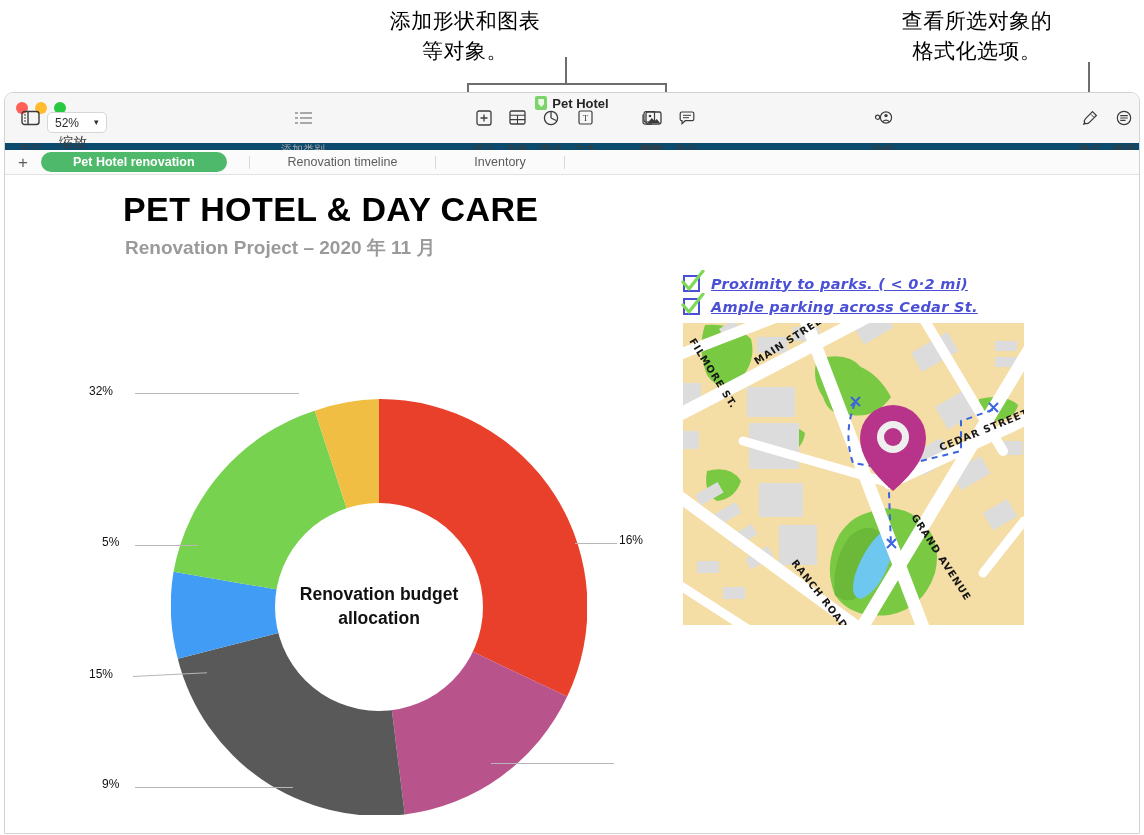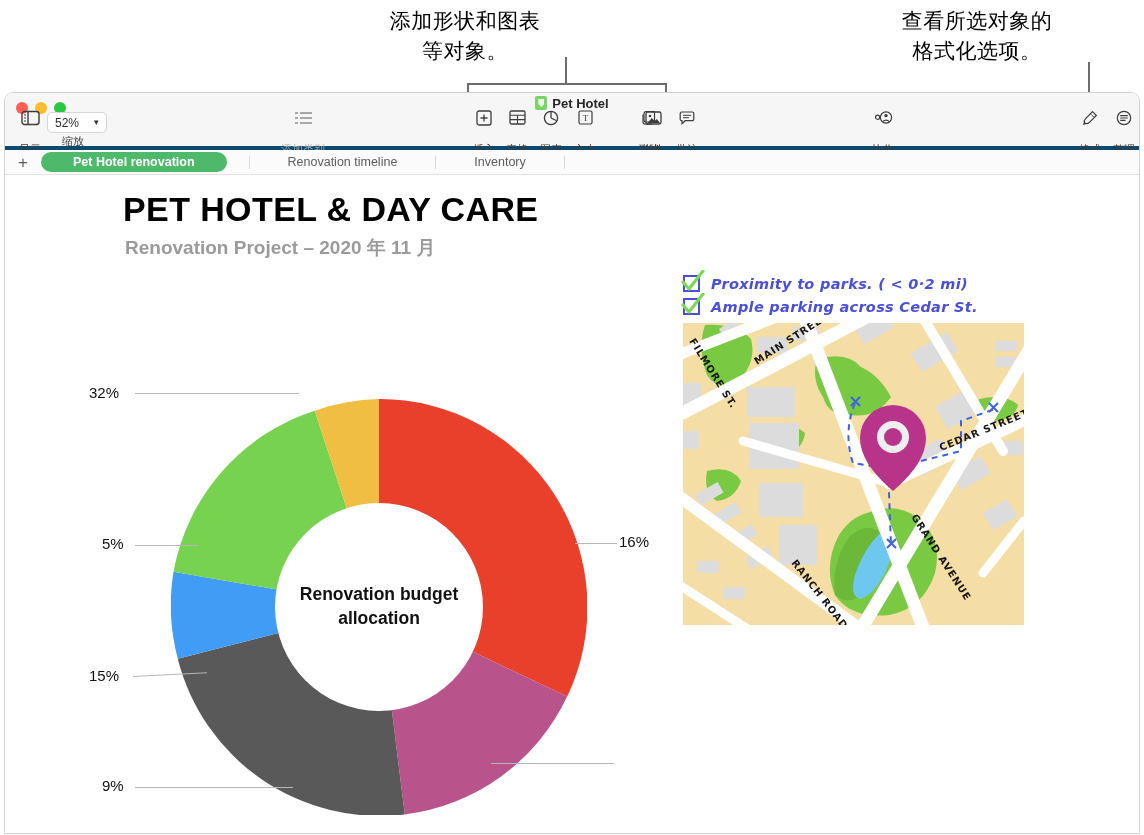--- a/index.html
+++ b/index.html
@@ -36,21 +36,21 @@
     border: 1px solid #d2d2d2;
     border-radius: 9px 9px 0 0;
     overflow: hidden;
   }
 
   
   #toolbar {
     position: relative;
     height: 57px;
     background: #f6f6f6;
-    border-bottom: 4px solid #0c4a6e;
+    border-bottom: 7px solid #0c4a6e;
   }
   .traffic { position: absolute; top: 9px; width: 12px; height: 12px; border-radius: 50%; }
   .tl-red    { left: 11px; background: #ff5f57; }
   .tl-yellow { left: 30px; background: #febc2e; }
   .tl-green  { left: 49px; background: #28c840; }
 
   .tbitem {
     position: absolute;
     top: 17px;
     width: 46px;
@@ -62,21 +62,21 @@
   .tbitem .lb { display: block; font-size: 11px; margin-top: 13px; color: #3c3c3c; }
   .tbitem.dim .gi, .tbitem.dim .lb { color: #a8a8a8; }
 
   #zoom-ctl {
     position: absolute; left: 42px; top: 19px;
     height: 21px; padding: 0 7px;
     border: 1px solid #d6d6d6; border-radius: 5px;
     background: #fff; font-size: 12px; color: #2d2d2d;
     display: flex; align-items: center; gap: 15px;
   }
-  #zoom-label { position: absolute; left: 42px; top: 41px; width: 52px; text-align: center; font-size: 11px; color: #3c3c3c; }
+  #zoom-label { position: absolute; left: 42px; top: 41px; width: 52px; text-align: center; font-size: 14px; color: #3c3c3c; }
 
   #doc-title {
     position: absolute; left: 0; right: 0; top: 3px;
     text-align: center; font-size: 13px; font-weight: bold; color: #262626;
   }
   #doc-title .docicon {
     display: inline-block; width: 12px; height: 14px; vertical-align: -2px;
     background: #7bd46a; border-radius: 2px; margin-right: 5px; position: relative;
   }
   #doc-title .docicon::after{
@@ -111,31 +111,31 @@
   #heading h2 { margin: 6px 0 0 2px; font-size: 19px; font-weight: bold; color: #9a9a9a; }
 
   #donut { position: absolute; left: 166px; top: 224px; width: 416px; height: 416px; }
   #donut-hole {
     position: absolute; left: 104px; top: 104px; width: 208px; height: 208px;
     border-radius: 50%; background: #fff;
     display: flex; align-items: center; justify-content: center;
     text-align: center; font-size: 17.5px; font-weight: bold; color: #111; line-height: 1.35;
   }
 
-  .pctlabel { position: absolute; font-size: 15px; color: #111; text-align: center; }
+  .pctlabel { position: absolute; font-size: 12px; color: #111; text-align: center; }
   .lline { position: absolute; background: #b6b6b6; height: 1px; }
 
   
   #checklist { position: absolute; left: 678px; top: 100px; width: 345px;
                font-family: "DejaVu Sans", sans-serif; }
   .chk-row { display: flex; align-items: center; gap: 11px; margin-bottom: 6px; }
   .chk-box { position: relative; width: 17px; height: 17px; flex: 0 0 auto;
              border: 2px solid #4a4fd6; }
   .chk-text { font-size: 14.5px; font-weight: bold; color: #4a4fd6; letter-spacing: .3px;
-              font-style: italic; }
+              font-style: italic; text-decoration: underline; }
 
   #map { position: absolute; left: 678px; top: 148px; width: 341px; height: 302px;
          background: #f5dda6; overflow: hidden; }
   #tbl-wrap { position: absolute; left: 678px; top: 480px; width: 341px; }
 </style>
 </head>
 <body>
 
 <div id="root">
 

